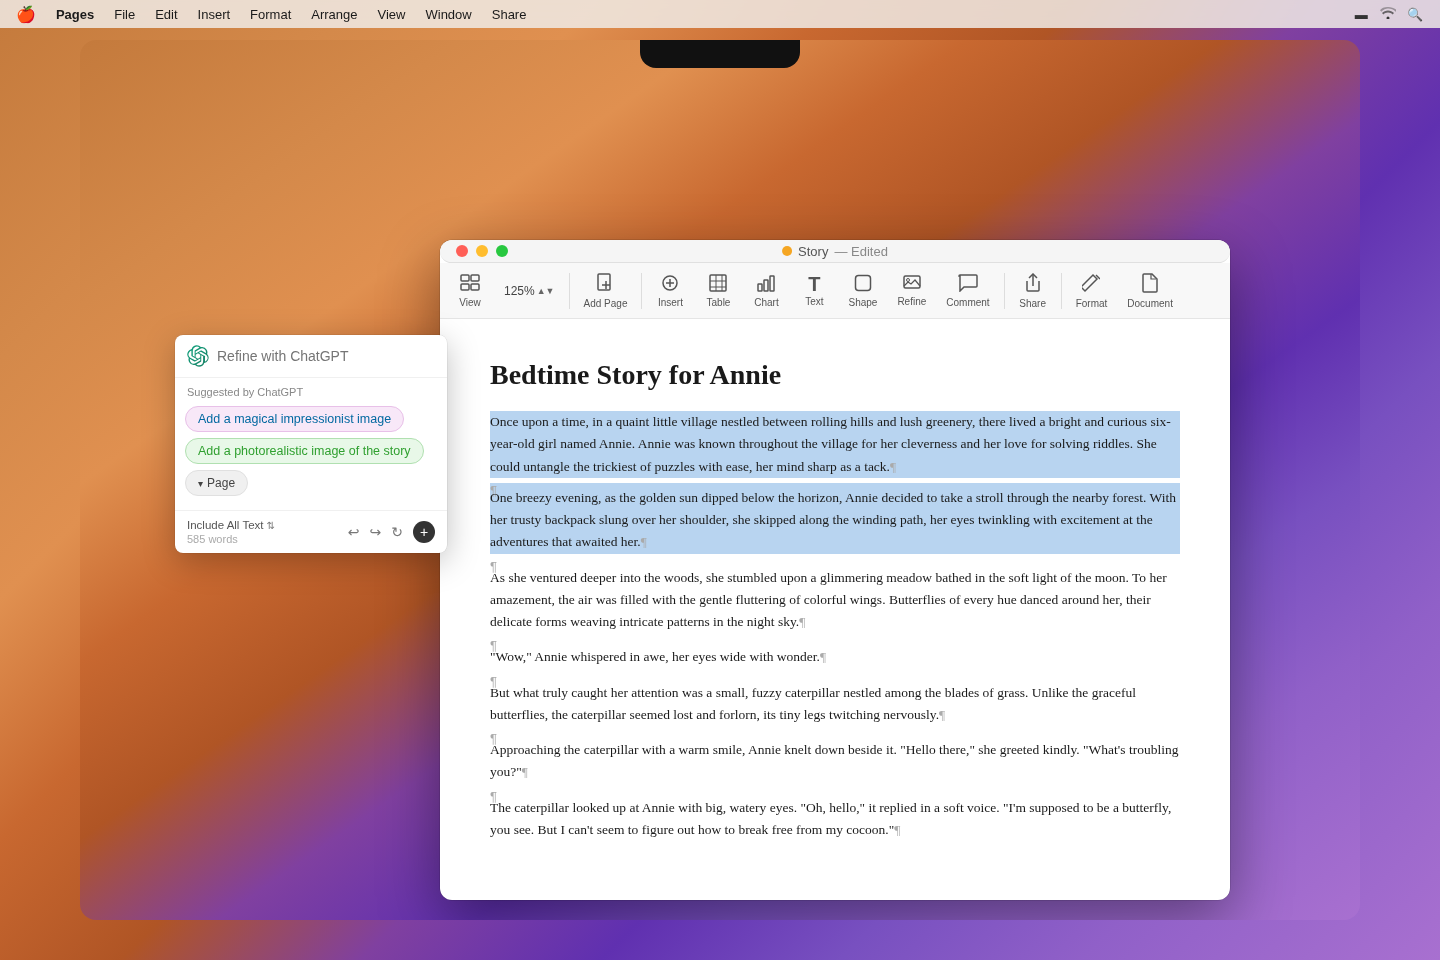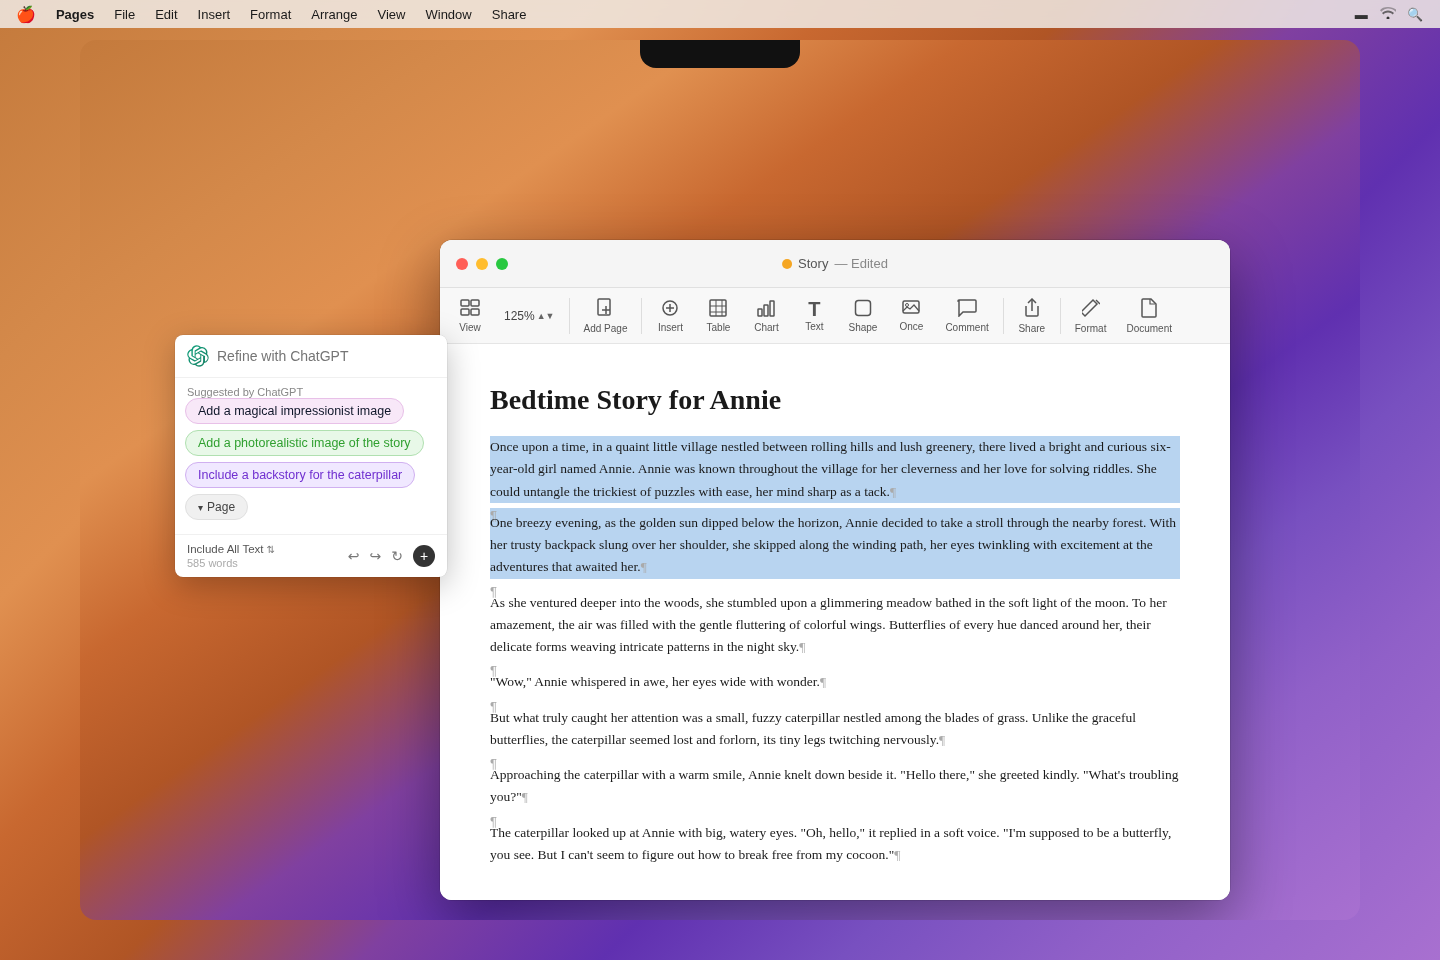--- a/index.html
+++ b/index.html
@@ -101,27 +101,28 @@
       border-radius: 12px;
       box-shadow:
         0 20px 60px rgba(0,0,0,0.4),
         0 0 0 0.5px rgba(0,0,0,0.2);
       overflow: hidden;
       z-index: 10;
     }
 
     
     .window-titlebar {
-      height: 48px;
+      height: 23px;
       background: #f5f5f5;
       border-bottom: 1px solid #e0e0e0;
       display: flex;
       align-items: center;
       padding: 0 16px;
       position: relative;
+      border-radius: 14px;
     }
 
     .window-controls {
       display: flex;
       gap: 8px;
       align-items: center;
     }
 
     .window-btn {
       width: 12px;
@@ -291,37 +292,38 @@
       background: transparent;
     }
 
     .chatgpt-suggestions {
       padding: 8px 10px;
     }
 
     .suggestions-label {
       font-size: 11px;
       color: #888;
+      margin-bottom: 8px;
       padding: 0 2px;
     }
 
     .suggestion-pill {
       display: inline-flex;
       align-items: center;
       padding: 5px 12px;
       border-radius: 20px;
       font-size: 12.5px;
       margin-bottom: 6px;
       cursor: pointer;
       margin-right: 4px;
     }
 
     .suggestion-pill.pink {
       background: #f8e8f8;
-      color: #0f172a;
+      color: #0369a1;
       border: 1px solid #e8c0e8;
     }
 
     .suggestion-pill.green {
       background: #e8f8e8;
       color: #30a030;
       border: 1px solid #b0e0b0;
     }
 
     .suggestion-pill.purple {
@@ -533,21 +535,21 @@
       </div>
 
       <div class="toolbar-item">
         <span class="toolbar-icon">
           <svg width="18" height="16" viewBox="0 0 18 16" fill="none">
             <rect x="1" y="1" width="16" height="12" rx="1.5" stroke="#555" stroke-width="1.5"></rect>
             <circle cx="5" cy="5" r="1.5" stroke="#555" stroke-width="1"></circle>
             <polyline points="1,11 5,7 8,9 12,5 17,11" stroke="#555" stroke-width="1.2" fill="none"></polyline>
           </svg>
         </span>
-        <span class="toolbar-label">Once</span>
+        <span class="toolbar-label">Refine</span>
       </div>
 
       <div class="toolbar-item">
         <span class="toolbar-icon">
           <svg width="20" height="18" viewBox="0 0 20 18" fill="none">
             <path d="M1 2a1 1 0 011-1h16a1 1 0 011 1v10a1 1 0 01-1 1H6l-4 4V2z" stroke="#555" stroke-width="1.5" fill="none"></path>
           </svg>
         </span>
         <span class="toolbar-label">Comment</span>
       </div>
@@ -638,23 +640,20 @@
     <div class="chatgpt-suggestions">
       <div class="suggestions-label">Suggested by ChatGPT</div>
 
       <div>
         <span class="suggestion-pill pink">Add a magical impressionist image</span>
       </div>
       <div>
         <span class="suggestion-pill green">Add a photorealistic image of the story</span>
       </div>
       <div>
-        <span class="suggestion-pill purple">Include a backstory for the caterpillar</span>
-      </div>
-      <div>
         <span class="suggestion-pill more">
           <span class="more-chevron">▾</span>
           <span>Page</span>
         </span>
       </div>
     </div>
 
     <div class="chatgpt-footer">
       <div class="footer-left">
         <div class="footer-include">

